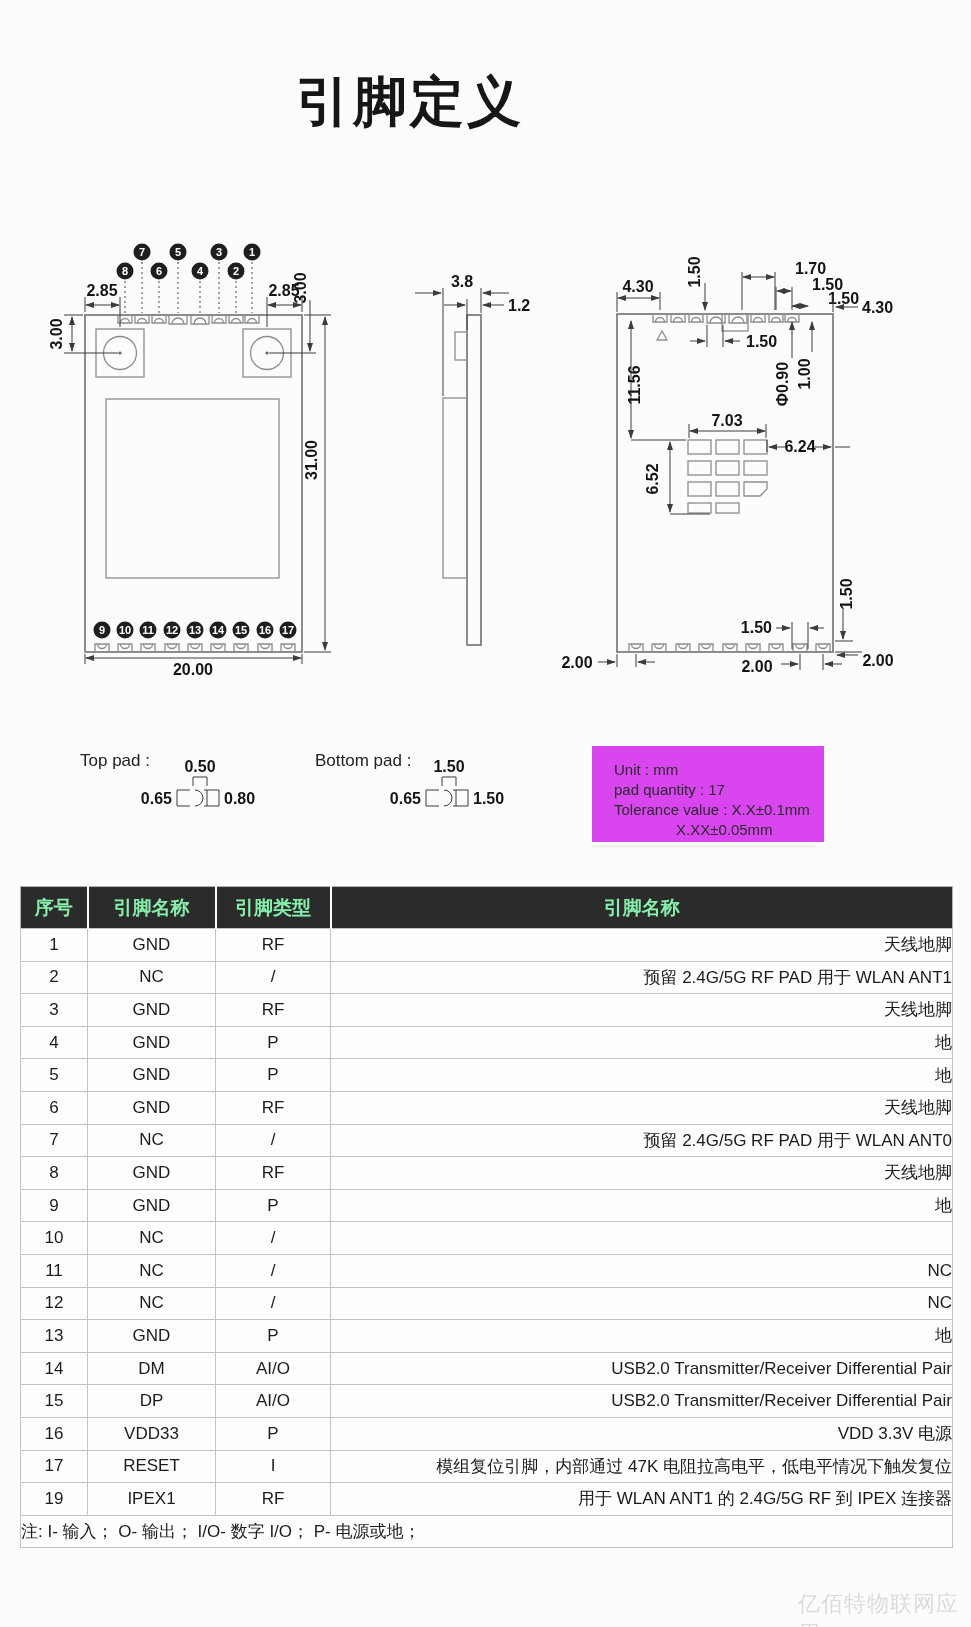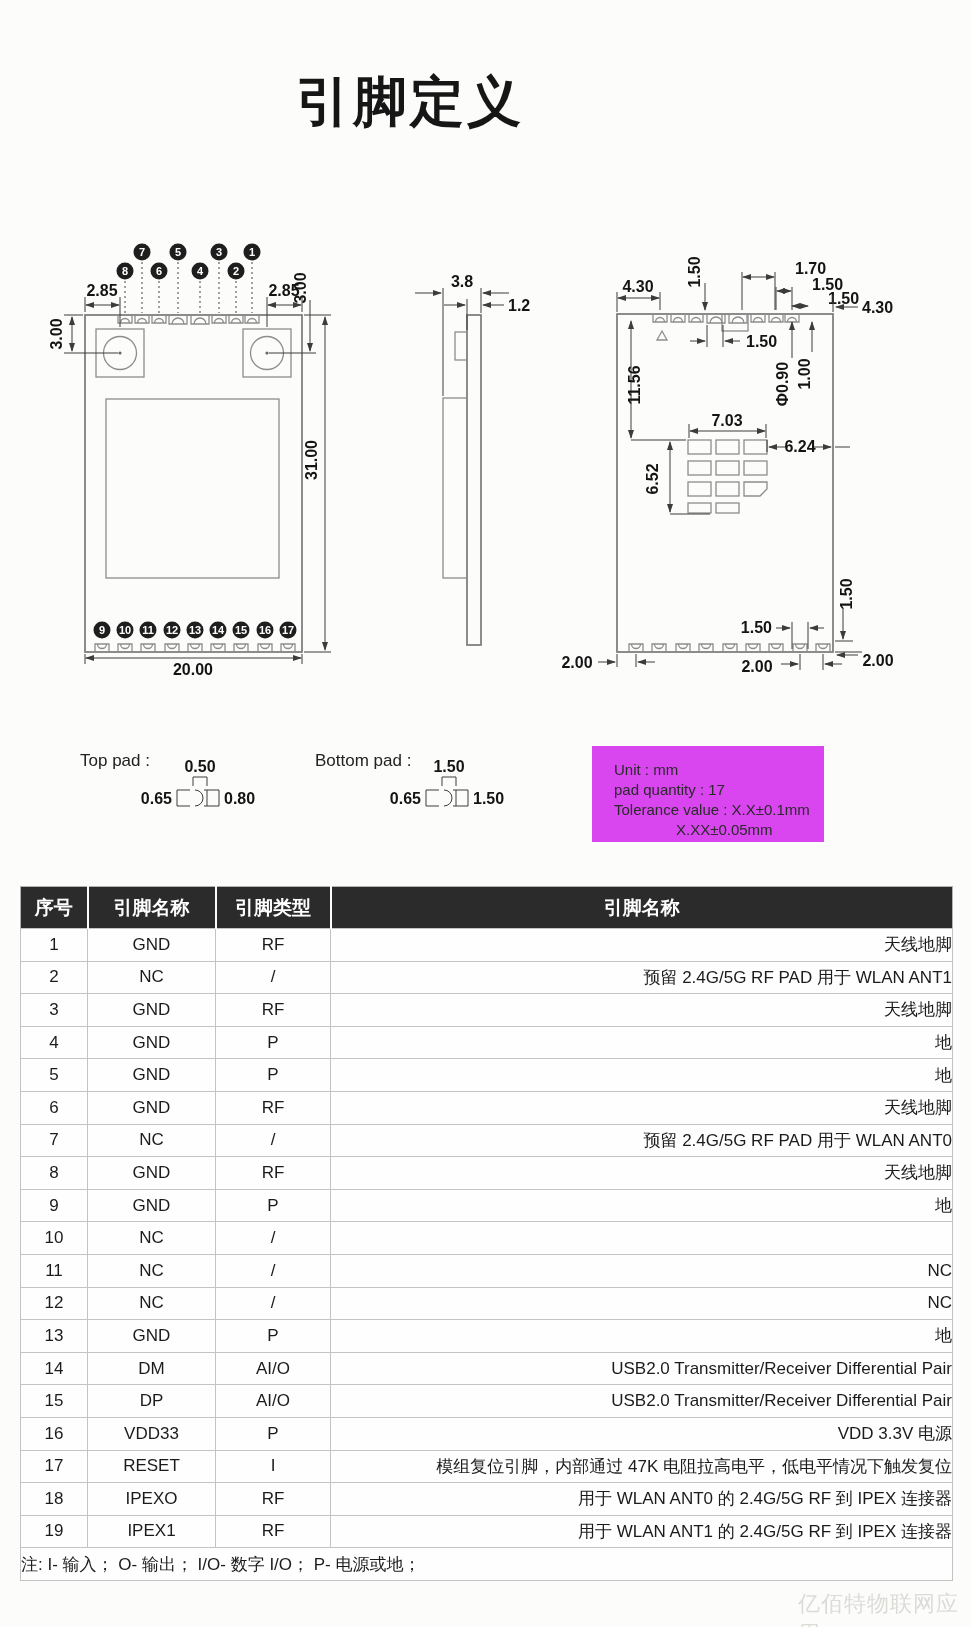--- a/index.html
+++ b/index.html
@@ -15,21 +15,21 @@
   .dot{stroke:#444;stroke-width:1;fill:none;stroke-dasharray:2 3;}
   text.dim{font-size:16px;font-weight:700;fill:#141414;}
   text.lbl{font-size:17px;font-weight:400;fill:#222;}
   .pinc{fill:#1e1e1e;stroke:none;}
   text.pin{font-size:11px;font-weight:700;fill:#fff;text-anchor:middle;}
   .infobox{position:absolute;left:592px;top:746px;width:232px;height:96px;background:#d946ef;
            font-size:15px;color:#2a2a2a;padding:14px 0 0 22px;box-sizing:border-box;line-height:20px;}
   .infobox .ind{padding-left:62px;}
   table.pins{position:absolute;left:20px;top:886px;width:933px;border-collapse:collapse;
              table-layout:fixed;background:#fefefe;border:1px solid #b3b3b3;}
-  table.pins th{background:#2b2b2b;color:#ffffff;font-size:19px;font-weight:700;height:39px;
+  table.pins th{background:#2b2b2b;color:#86efac;font-size:19px;font-weight:700;height:39px;
                 border-left:2px solid #fcfcfb;}
   table.pins th:first-child{border-left:none;}
   table.pins td{border:1px solid #c3c3c3;font-size:17px;color:#1b1b1b;text-align:center;
                 height:31.6px;padding:0;}
   table.pins td.c4{text-align:right;padding-left:18px;}
   table.pins .noterow td{text-align:left;font-size:17px;}
   .col1{width:67px;}.col2{width:128px;}.col3{width:115px;}
   .watermark{position:absolute;left:798px;top:1589px;font-size:22px;color:#dbdbd8;letter-spacing:1px;}
 </style>
 </head>
@@ -466,26 +466,20 @@
         <td>P</td>
         <td class="c4">VDD 3.3V 电源</td>
       </tr>
         <tr>
         <td>17</td>
         <td>RESET</td>
         <td>I</td>
         <td class="c4">模组复位引脚，内部通过 47K 电阻拉高电平，低电平情况下触发复位</td>
       </tr>
         <tr>
-        <td>18</td>
-        <td>IPEXO</td>
-        <td>RF</td>
-        <td class="c4">用于 WLAN ANT0 的 2.4G/5G RF 到 IPEX 连接器</td>
-      </tr>
-        <tr>
         <td>19</td>
         <td>IPEX1</td>
         <td>RF</td>
         <td class="c4">用于 WLAN ANT1 的 2.4G/5G RF 到 IPEX 连接器</td>
       </tr>
       <tr class="noterow">
         <td colspan="4">注: I- 输入； O- 输出； I/O- 数字 I/O； P- 电源或地；</td>
       </tr>
     </tbody>
   </table>

